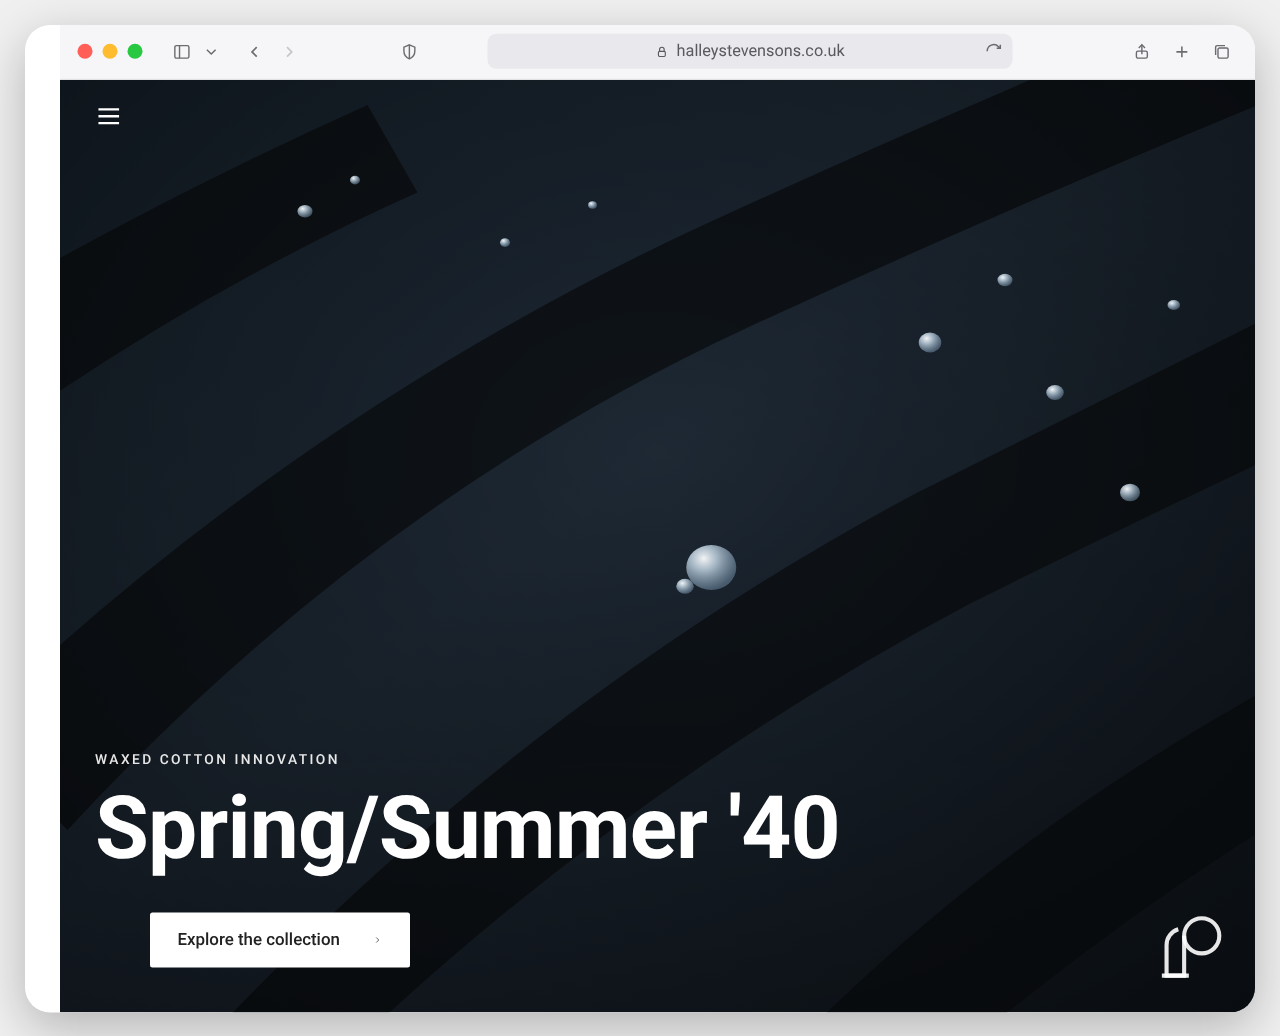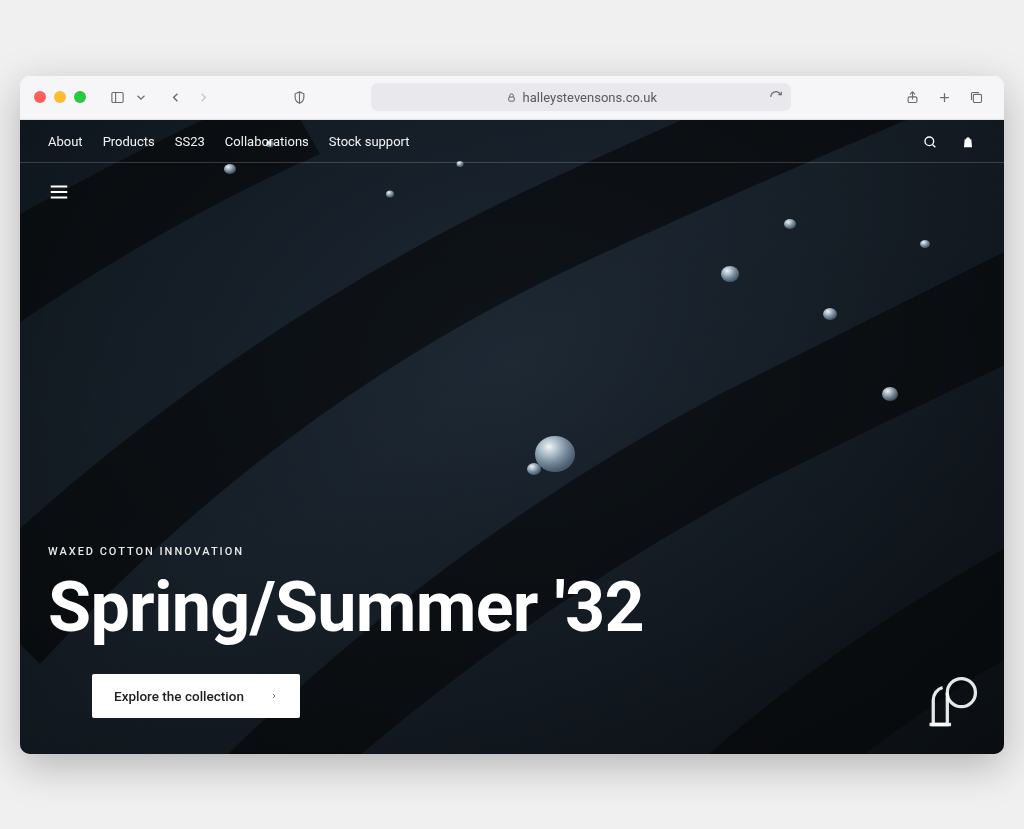--- a/index.html
+++ b/index.html
@@ -8,27 +8,28 @@
     background: #f0f0f0;
     width: 1024px;
     height: 829px;
     overflow: hidden;
     display: flex;
     align-items: center;
     justify-content: center;
   }
   .window {
     width: 984px;
-    height: 678px;
+    height: 790px;
     background: #fff;
-    border-radius: 10px;
+    border-radius: 20px;
     box-shadow: 0 12px 40px rgba(0,0,0,0.25);
     overflow: hidden;
     display: flex;
     flex-direction: column;
+    padding-left: 28px;
   }
   
   .chrome {
     height: 44px;
     background: #f6f5f7;
     border-bottom: 1px solid #e2e2e4;
     display: flex;
     align-items: center;
     padding: 0 14px;
     gap: 10px;
@@ -254,56 +255,34 @@
           <ellipse cx="250" cy="80" rx="4" ry="3.5" fill="url(#drop)"></ellipse>
           <ellipse cx="370" cy="130" rx="4" ry="3.5" fill="url(#drop)"></ellipse>
           <ellipse cx="440" cy="100" rx="3.5" ry="3" fill="url(#drop)"></ellipse>
           <ellipse cx="905" cy="180" rx="5" ry="4" fill="url(#drop)"></ellipse>
           <ellipse cx="870" cy="330" rx="8" ry="7" fill="url(#drop)"></ellipse>
         </g>
       </svg>
     </div>
 
     <div class="overlay">
-      <div class="topbar">
-        <nav class="topnav">
-          <a>About</a>
-          <a>Products</a>
-          <a>SS23</a>
-          <a>Collaborations</a>
-          <a>Stock support</a>
-        </nav>
-        <div class="topbar-right">
-          <div class="icon-btn">
-            <svg viewBox="0 0 24 24" fill="none" stroke="currentColor" stroke-width="2">
-                <circle cx="11" cy="11" r="6.5"></circle>
-                <line x1="20" y1="20" x2="16" y2="16"></line>
-              </svg>
-          </div>
-          <div class="icon-btn">
-            <svg viewBox="0 0 24 24" fill="currentColor">
-                <path d="M7 8h10l1 12H6L7 8zm2 0a3 3 0 1 1 6 0"></path>
-              </svg>
-          </div>
-        </div>
-      </div>
 
       <div class="brandrow">
         <div class="burger">
           <svg viewBox="0 0 24 24" fill="none" stroke="currentColor" stroke-width="2">
               <line x1="3" y1="6" x2="21" y2="6"></line>
               <line x1="3" y1="12" x2="21" y2="12"></line>
               <line x1="3" y1="18" x2="21" y2="18"></line>
             </svg>
         </div>
       </div>
 
       <div class="hero-text">
         <div class="tagline">WAXED COTTON INNOVATION</div>
-        <h1 class="headline">Spring/Summer '32</h1>
+        <h1 class="headline">Spring/Summer '40</h1>
         <a class="cta">
           <span>Explore the collection</span>
           <svg viewBox="0 0 24 24" fill="none" stroke="currentColor" stroke-width="2.2">
               <polyline points="9 6 15 12 9 18"></polyline>
             </svg>
         </a>
       </div>
     </div>
 
     <div class="monogram">

